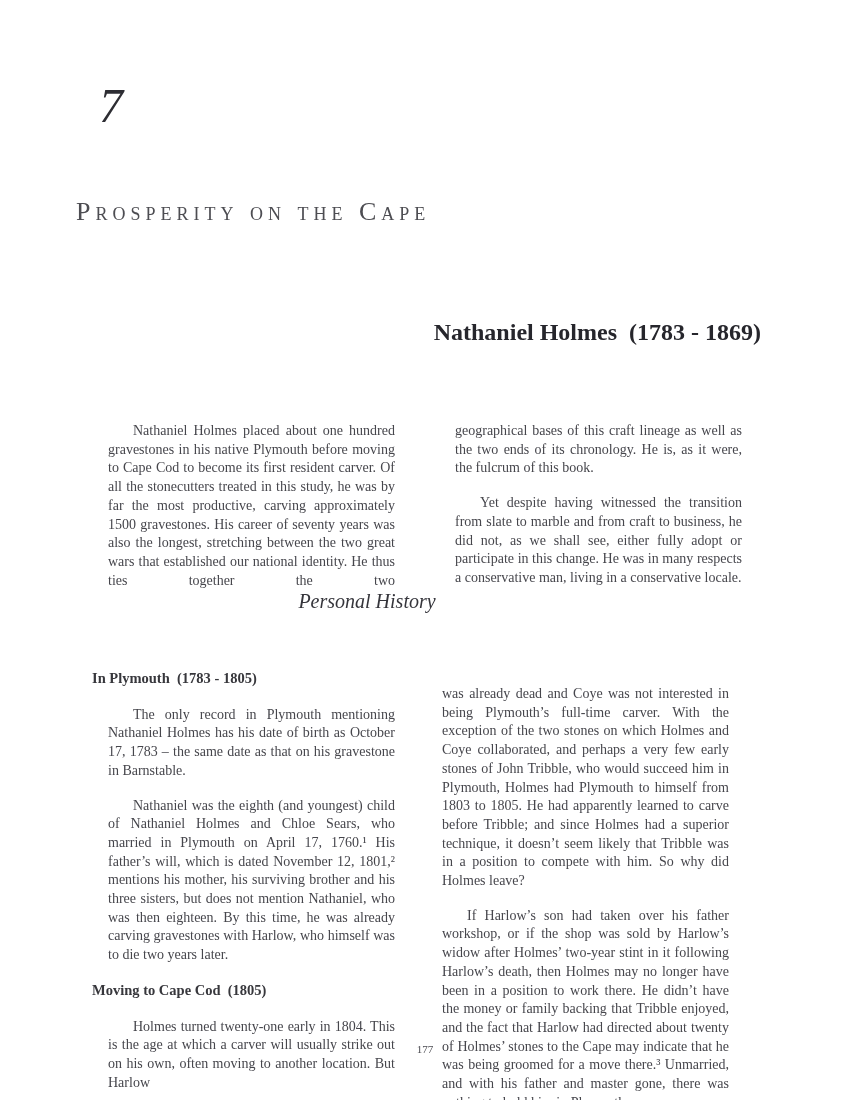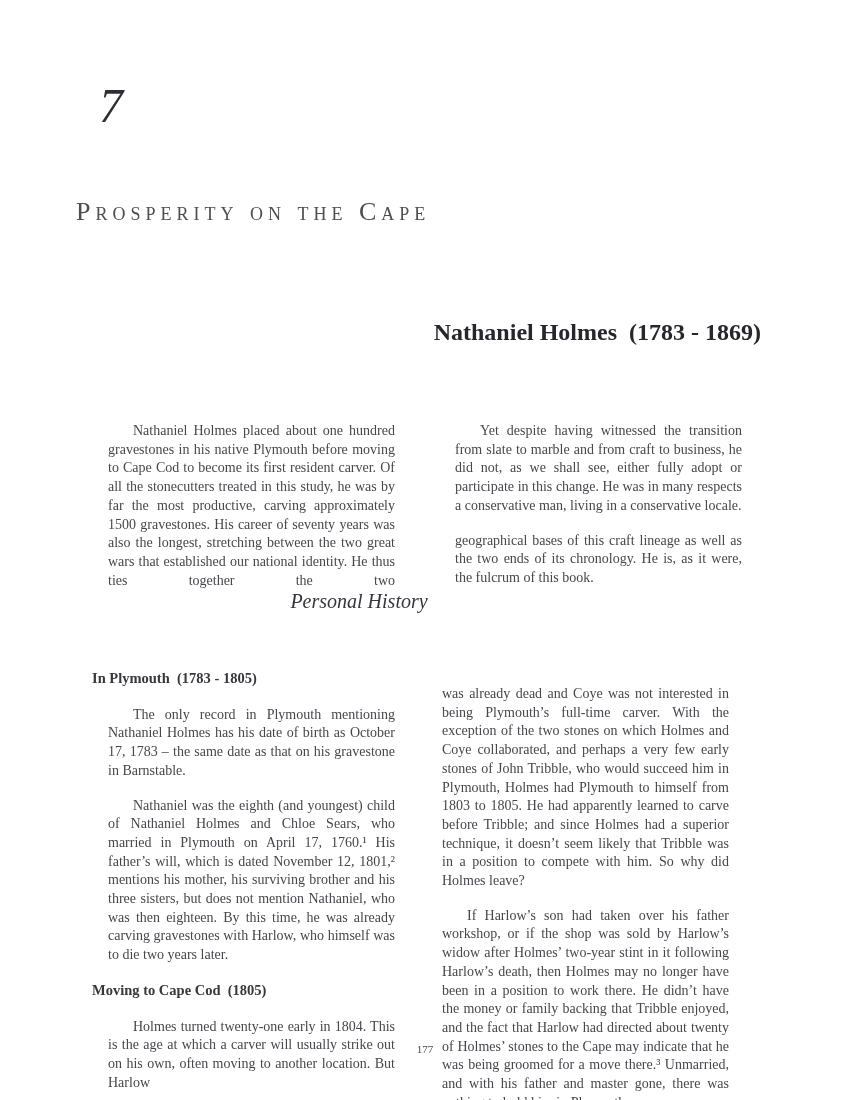--- a/index.html
+++ b/index.html
@@ -69,21 +69,21 @@
   .subheading {
     font-weight: bold;
     font-size: 14.5px;
     color: #37373c;
     margin: 0 0 18px 0;
     text-align: left;
   }
   .para + .subheading { }
   .section-heading {
     position: absolute;
-    left: 4px;
+    left: 12px;
     top: 589px;
     width: 710px;
     text-align: center;
     font-size: 20px;
     line-height: 24px;
     font-style: italic;
     color: #35353b;
   }
   .page-number {
     position: absolute;
@@ -104,22 +104,22 @@
 
   <div class="chapter-title">Prosperity on the Cape</div>
 
   <div class="subtitle">Nathaniel Holmes&nbsp; (1783 - 1869)</div>
 
   <div class="section intro">
     <div class="col" id="intro-left">
         <div class="para indent cont">Nathaniel Holmes placed about one hundred gravestones in his native Plymouth before moving to Cape Cod to become its first resident carver. Of all the stonecutters treated in this study, he was by far the most productive, carving approximately 1500 gravestones. His career of seventy years was also the longest, stretching between the two great wars that established our national identity. He thus ties together the two</div>
       </div>
     <div class="col" id="intro-right">
+        <div class="para">geographical bases of this craft lineage as well as the two ends of its chronology. He is, as it were, the fulcrum of this book.</div>
         <div class="para indent">Yet despite having witnessed the transition from slate to marble and from craft to business, he did not, as we shall see, either fully adopt or participate in this change. He was in many respects a conservative man, living in a conservative locale.</div>
-        <div class="para">geographical bases of this craft lineage as well as the two ends of its chronology. He is, as it were, the fulcrum of this book.</div>
       </div>
   </div>
 
   <div class="section-heading">Personal History</div>
 
   <div class="section history">
     <div class="col" id="history-left">
         <div class="subheading">In Plymouth&nbsp; (1783 - 1805)</div>
         <div class="para indent">The only record in Plymouth mentioning Nathaniel Holmes has his date of birth as October 17, 1783 – the same date as that on his gravestone in Barnstable.</div>
         <div class="para indent">Nathaniel was the eighth (and youngest) child of Nathaniel Holmes and Chloe Sears, who married in Plymouth on April 17, 1760.¹ His father’s will, which is dated November 12, 1801,² mentions his mother, his surviving brother and his three sisters, but does not mention Nathaniel, who was then eighteen. By this time, he was already carving gravestones with Harlow, who himself was to die two years later.</div>

